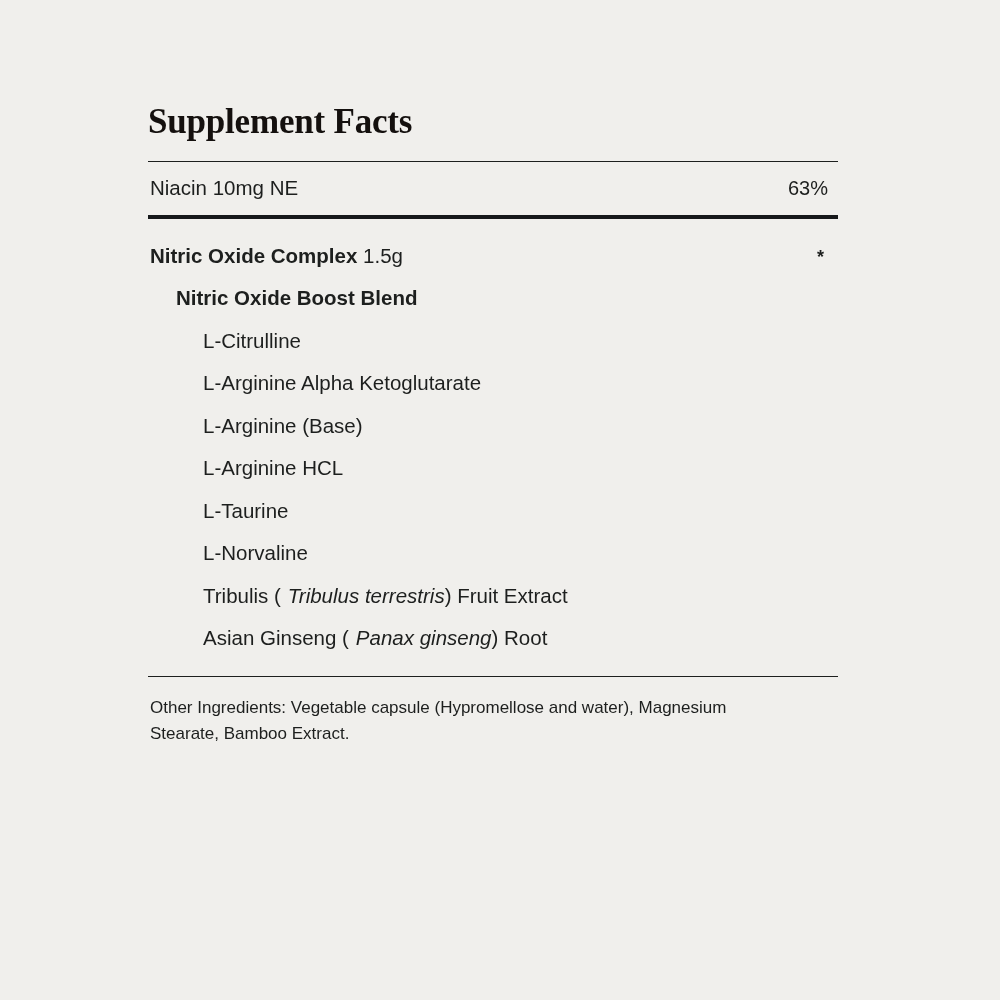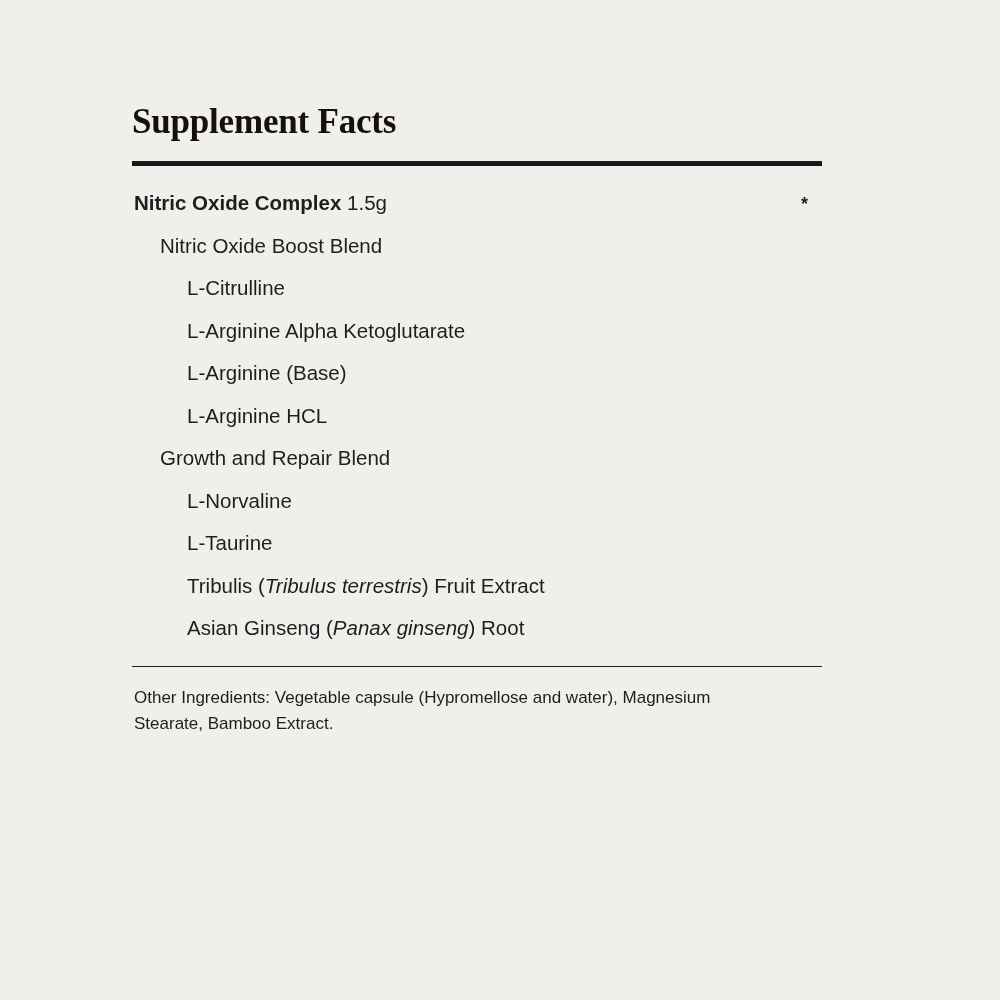--- a/index.html
+++ b/index.html
@@ -9,21 +9,21 @@
     height: 1000px;
     background: #f0efec;
   }
   body {
     font-family: "Liberation Sans", sans-serif;
     color: #1d1f1e;
     -webkit-font-smoothing: antialiased;
   }
   .panel {
     position: absolute;
-    left: 132px;
+    left: 148px;
     top: 0;
     width: 690px;
   }
   .title {
     font-family: "Liberation Serif", serif;
     font-weight: bold;
     font-size: 35px;
     letter-spacing: -0.2px;
     color: #14100e;
     margin: 0;
@@ -67,44 +67,48 @@
     display: flex;
     align-items: baseline;
     justify-content: space-between;
     line-height: 1.0;
     padding: 11px 0;
     font-size: 20.5px;
   }
   .ing .label { white-space: nowrap; }
   .lvl0 { padding-left: 2px; font-weight: bold; }
   .lvl0 .qty { font-weight: normal; }
-  .lvl1 { padding-left: 28px; font-weight: normal; }
+  .lvl1 { padding-left: 28px; font-weight: bold; }
   .lvl2 { padding-left: 55px; font-weight: normal; }
   .star {
     font-size: 18px;
     padding-right: 14px;
     line-height: 1;
   }
-  .italic { font-style: italic; }
+  .italic { font-style: italic; margin-left: 7px; }
   .other {
     padding: 18px 0 0 2px;
     font-size: 17px;
     line-height: 1.55;
     max-width: 640px;
   }
 </style>
 </head>
 <body>
 
 <div class="panel">
 
   <h1 class="title">Supplement Facts</h1>
 
   <hr class="rule-thin">
 
+  <div class="row daily-row">
+    <span class="label">Niacin 10mg NE</span>
+    <span class="amount">63%</span>
+  </div>
 
   <hr class="rule-thick">
 
   <div class="body-block">
 
     <div class="ing lvl0">
       <span class="label"><span>Nitric Oxide Complex</span><span class="qty"> 1.5g</span></span>
       <span class="star">*</span>
     </div>
 
@@ -117,28 +121,25 @@
     <div class="ing lvl2">
       <span class="label">L-Arginine Alpha Ketoglutarate</span>
     </div>
     <div class="ing lvl2">
       <span class="label">L-Arginine (Base)</span>
     </div>
     <div class="ing lvl2">
       <span class="label">L-Arginine HCL</span>
     </div>
 
-    <div class="ing lvl1">
-      <span class="label">Growth and Repair Blend</span>
+    <div class="ing lvl2">
+      <span class="label">L-Taurine</span>
     </div>
     <div class="ing lvl2">
       <span class="label">L-Norvaline</span>
-    </div>
-    <div class="ing lvl2">
-      <span class="label">L-Taurine</span>
     </div>
 
 
     <div class="ing lvl2">
       <span class="label"><span>Tribulis (</span><span class="italic">Tribulus terrestris</span><span>) Fruit Extract</span></span>
     </div>
     <div class="ing lvl2">
       <span class="label"><span>Asian Ginseng (</span><span class="italic">Panax ginseng</span><span>) Root</span></span>
     </div>
 

